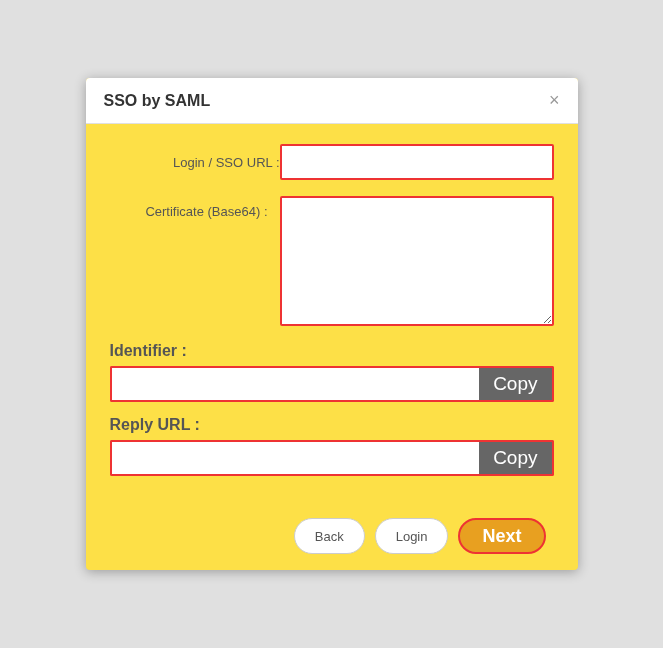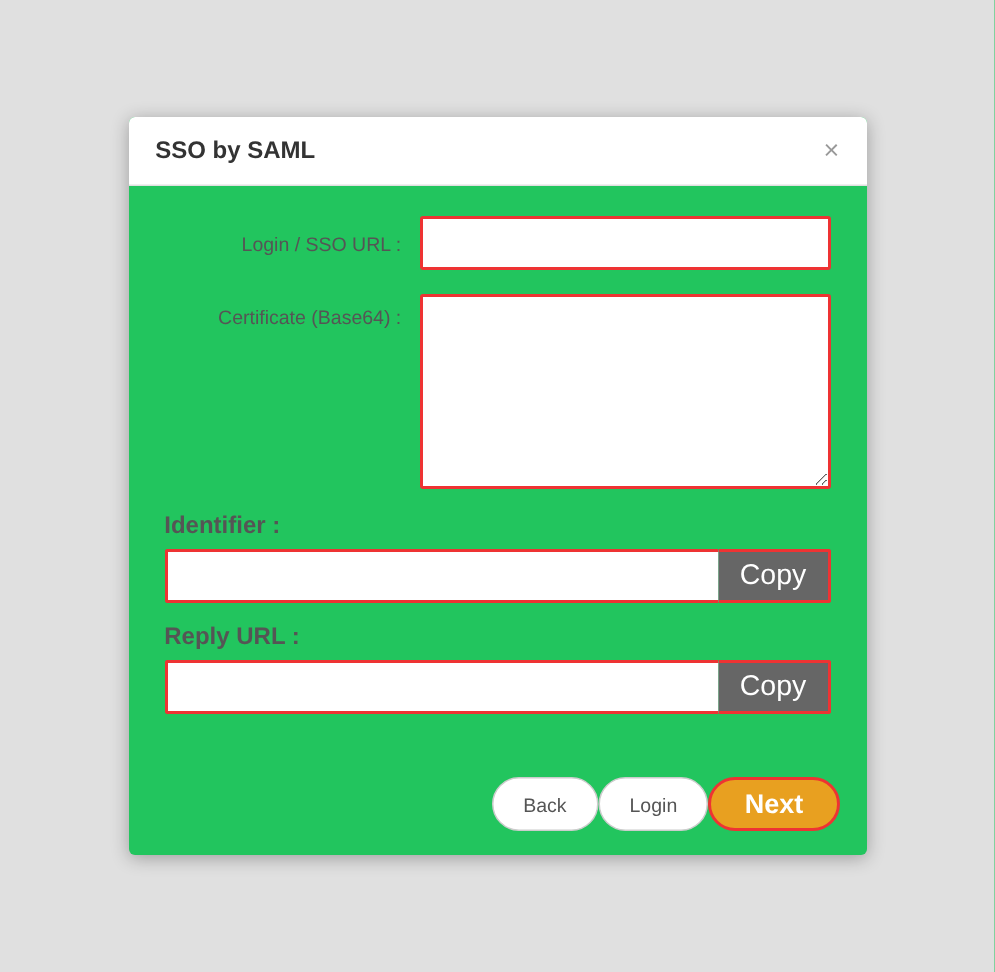--- a/index.html
+++ b/index.html
@@ -12,21 +12,21 @@
     body {
       background: #e0e0e0;
       display: flex;
       justify-content: center;
       align-items: center;
       width: 663px;
       height: 648px;
     }
 
     .dialog {
-      background: #22c55e;
+      background: #fde047;
       width: 492px;
       border-radius: 4px;
       box-shadow: 0 2px 12px rgba(0,0,0,0.3);
       overflow: hidden;
     }
 
     .dialog-header {
       display: flex;
       justify-content: space-between;
       align-items: center;
@@ -54,21 +54,21 @@
     .form-row {
       display: flex;
       align-items: center;
       margin-bottom: 16px;
     }
 
     .form-label {
       text-align: right;
       width: 170px;
       min-width: 170px;
-      padding-right: 12px;
+      padding-right: 0;
       font-size: 13px;
       color: #555;
     }
 
     .form-input {
       flex: 1;
       height: 36px;
       border: 2px solid #e33;
       border-radius: 2px;
       padding: 4px 8px;
@@ -140,21 +140,22 @@
       cursor: pointer;
       font-size: 19px;
       border-top-right-radius: 2px;
       border-bottom-right-radius: 2px;
     }
 
     .dialog-footer {
       display: flex;
       justify-content: flex-end;
       align-items: center;
-      padding: 12px 18px 16px 24px;
+      padding: 12px 32px 16px 24px;
+      gap: 10px;
       margin-left: 43px;
     }
 
     .btn-back, .btn-cancel {
       height: 36px;
       padding: 0 20px;
       background: #fff;
       color: #555;
       border: 1px solid #ccc;
       border-radius: 18px;

